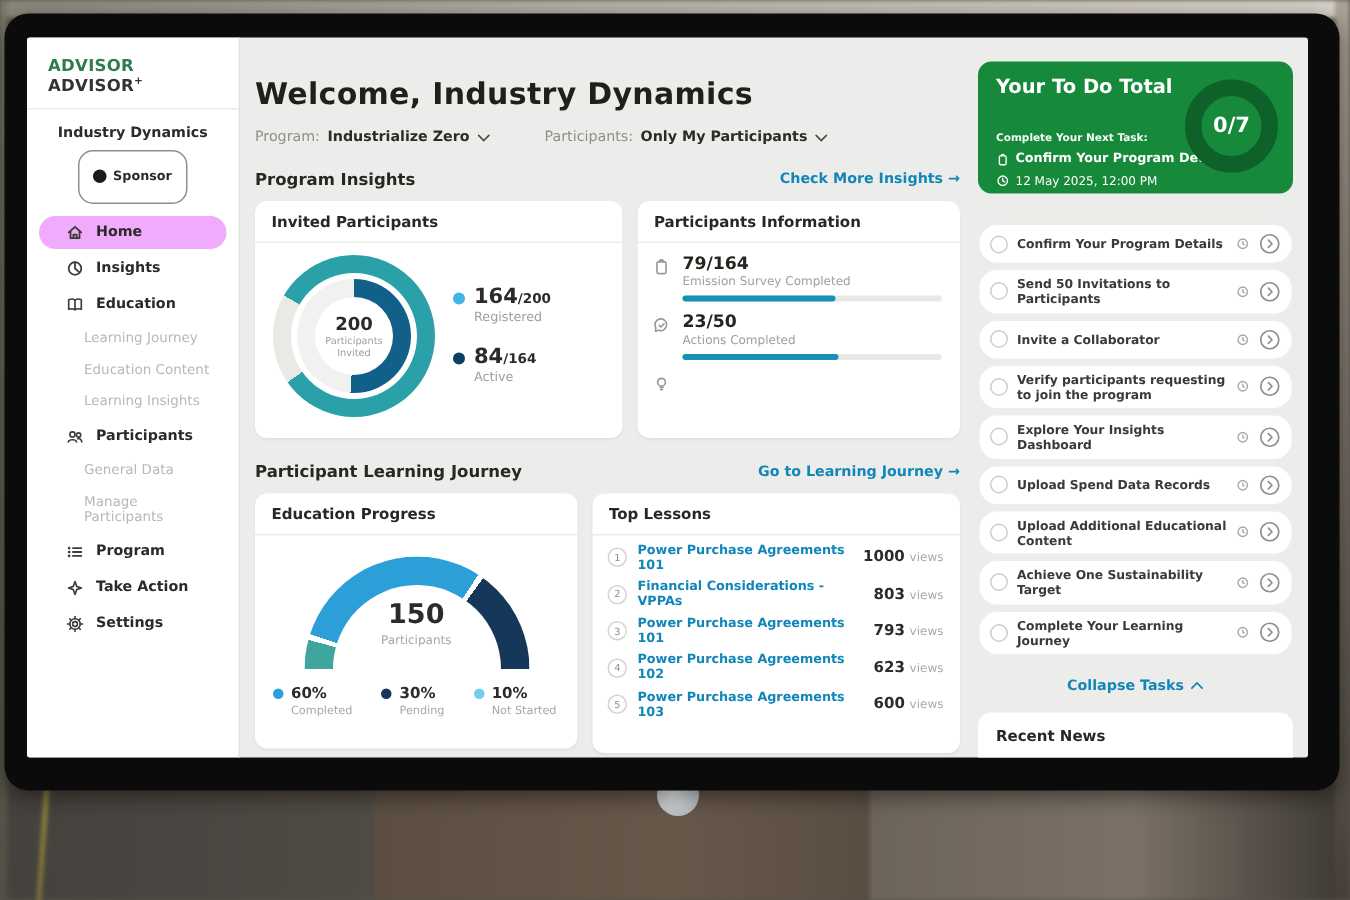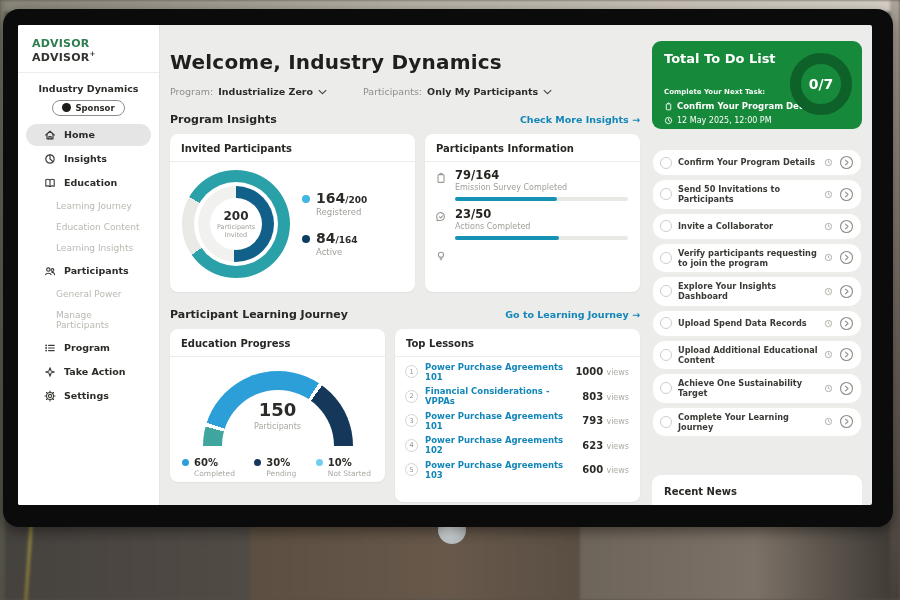--- a/index.html
+++ b/index.html
@@ -18,25 +18,25 @@
   .stem{left:27px;top:524px;width:3px;height:78px;background:linear-gradient(180deg,#a99b45,#8a7d35);transform:rotate(4deg);opacity:.85}
   .stand{left:438px;top:516px;width:28px;height:28px;border-radius:50%;background:radial-gradient(circle at 40% 35%,#eef1f2,#b9bfc2 70%,#9aa0a3)}
   
   .monitor{left:3px;top:9px;width:890px;height:518px;background:#0b0b0c;border-radius:16px;box-shadow:0 4px 14px rgba(0,0,0,.45)}
   .screen{left:18px;top:25px;width:854px;height:480px;background:#ececea;overflow:hidden;border-radius:2px;font-size:10px;color:#2b2b28}
   
   .sidebar{left:0;top:0;width:142px;height:480px;background:#fff;border-right:1px solid #e3e3df}
   .logo{padding:12px 14px 8px;font-size:11px;font-weight:bold;letter-spacing:.2px;border-bottom:1px solid #ececea}
   .logo .g{color:#2e7d4f}.logo .d{color:#33332f}.logo sup{font-size:7px}
   .org{Text-align:center;text-align:center;font-weight:bold;font-size:9.5px;margin-top:10px;color:#2b2b28}
-  .sponsor{display:flex;align-items:center;gap:4px;margin:6px auto 8px;width:max-content;border:1px solid #8f8f8a;border-radius:10px;padding:2px 9px;font-size:8.5px;font-weight:bold;background:#fff}
+  .sponsor{display:flex;align-items:center;gap:4px;margin:6px auto 8px;width:max-content;border:1px solid #8f8f8a;border-radius:10px;padding:12px 9px;font-size:8.5px;font-weight:bold;background:#fff}
   .sponsor .dot{width:9px;height:9px;border-radius:50%;background:#1c1c1a;color:#fff;font-size:6px;line-height:9px;text-align:center}
   .nav{margin-top:4px}
   .nav-item{display:flex;align-items:center;gap:8px;padding:5px 10px 5px 18px;font-size:9.5px;font-weight:bold;color:#2b2b28;cursor:pointer;margin:2px 8px;border-radius:13px}
-  .nav-item.active{background:#e5e5e5}
+  .nav-item.active{background:#f0abfc}
   .nav-item.sub{color:#b9b9b2;font-weight:normal;padding-left:30px;margin:1px 8px;font-size:9px}
   .nav-item svg{flex:0 0 auto;color:#3c3c38}
   
   .main{left:142px;top:0;width:492px;height:480px;padding:0 0 0 10px}
   .welcome{font-size:20px;font-weight:bold;color:#1f1f1c;margin-top:25px;letter-spacing:.2px}
   .filters{display:flex;gap:36px;margin-top:12px;align-items:center}
   .filter{display:flex;gap:5px;align-items:center;font-size:9.5px}
   .filter .lab{color:#8f8f89}.filter .val{font-weight:bold;color:#2b2b28}
   .chev{color:#4a4a46}
   .sechead{display:flex;justify-content:space-between;align-items:center;margin-top:16px;width:470px}
@@ -66,21 +66,21 @@
   
   .c-info{width:215px;height:158px}
   .info-row{display:flex;gap:8px;padding:7px 12px 0 10px;align-items:flex-start}
   .info-ic{color:#9a9a94;margin-top:3px}
   .info-main{flex:1}
   .iv{font-size:11.5px;font-weight:bold;color:#25251f;line-height:1.15}
   .il{font-size:8px;color:#a0a09a;margin-top:1px}
   .track{height:4px;background:#e8e8e5;border-radius:2px;margin-top:5px;width:100%}
   .fill{height:4px;background:#1692b4;border-radius:2px}
   
-  .c-edu{width:215px;height:153px}
+  .c-edu{width:215px;height:170px}
   .gauge-wrap{position:relative;width:150px;height:78px;margin:14px auto 0}
   .gauge{position:absolute;left:0;top:0;width:150px;height:150px;border-radius:50%}
   .gauge-hole{position:absolute;left:19px;top:19px;width:112px;height:112px;border-radius:50%;background:#fff}
   .gauge-clip{position:absolute;left:0;top:0;width:150px;height:78px;overflow:hidden}
   .g-center{position:absolute;left:0;top:30px;width:150px;text-align:center}
   .gc-val{font-size:18px;font-weight:bold;color:#2b2b28;line-height:1}
   .gc-lab{font-size:8px;color:#a8a8a2;margin-top:3px}
   .edu-legend{display:flex;justify-content:space-between;padding:8px 14px 0 12px}
   .el-item{display:flex;gap:5px;align-items:flex-start}
   .el-dot{width:7px;height:7px;border-radius:50%;margin-top:2px}
@@ -175,21 +175,21 @@
       <div class="nav-item">
         <svg width="12" height="12" viewBox="0 0 12 12" fill="none" stroke="currentColor" stroke-width="1.1" stroke-linecap="round">
             <circle cx="4.3" cy="4.6" r="1.7"></circle>
             <path d="M1.6 9.6C1.9 7.7 6.7 7.7 7 9.6"></path>
             <circle cx="8.4" cy="5" r="1.4"></circle>
             <path d="M7.9 7.5c1.2-.4 2.5.4 2.6 2.1"></path>
           </svg>
         <span>Participants</span>
       </div>
       <div class="nav-item sub">
-          <span>General Power</span>
+          <span>General Data</span>
         </div>
       <div class="nav-item sub">
           <span>Manage Participants</span>
         </div>
       <div class="nav-item">
         <svg width="12" height="12" viewBox="0 0 12 12" fill="none" stroke="currentColor" stroke-width="1.2" stroke-linecap="round">
             <path d="M4.6 3.4h5.6M4.6 6h5.6M4.6 8.6h5.6"></path>
             <path d="M2.1 3.4h.02M2.1 6h.02M2.1 8.6h.02" stroke-width="1.8"></path>
           </svg>
         <span>Program</span>
@@ -362,21 +362,21 @@
           <span class="rank">5</span>
           <span class="ltitle">Power Purchase Agreements 103</span>
           <span class="views"><span class="vn">600</span> <span class="vs">views</span></span>
         </div>
       </div>
     </div>
   </div>
 
   <div class="abs right">
     <div class="todo-card">
-      <div class="td-title">Total To Do List</div>
+      <div class="td-title">Your To Do Total</div>
       <div class="td-sub">Complete Your Next Task:</div>
       <div class="td-task">
         <svg width="9" height="9" viewBox="0 0 12 12" fill="none" stroke="currentColor" stroke-width="1.2">
             <rect x="3" y="2.6" width="6" height="7.8" rx="1"></rect>
             <path d="M4.6 2.6a1.4 1.4 0 0 1 2.8 0"></path>
           </svg>
         <span>Confirm Your Program Details</span>
       </div>
       <div class="td-due">
         <svg width="9" height="9" viewBox="0 0 12 12" fill="none" stroke="currentColor" stroke-width="1.2" stroke-linecap="round">
@@ -494,18 +494,24 @@
             <circle cx="6" cy="6" r="4.2"></circle>
             <path d="M6 3.6V6l1.7 1"></path>
           </svg>
         <svg class="tchev" width="15" height="15" viewBox="0 0 16 16" fill="none" stroke="currentColor" stroke-width="1.2" stroke-linecap="round" stroke-linejoin="round">
             <circle cx="8" cy="8" r="6.4"></circle>
             <path d="M7 5.4 9.6 8 7 10.6"></path>
           </svg>
       </div>
     </div>
 
+    <div class="collapse">
+      <span>Collapse Tasks</span>
+      <svg width="10" height="6" viewBox="0 0 10 7" fill="none" stroke="currentColor" stroke-width="1.4" stroke-linecap="round">
+          <path d="M1 5.5 5 1.5 9 5.5"></path>
+        </svg>
+    </div>
 
     <div class="news-card">
       <span>Recent News</span>
     </div>
   </div>
 </div>
 
 </body></html>

